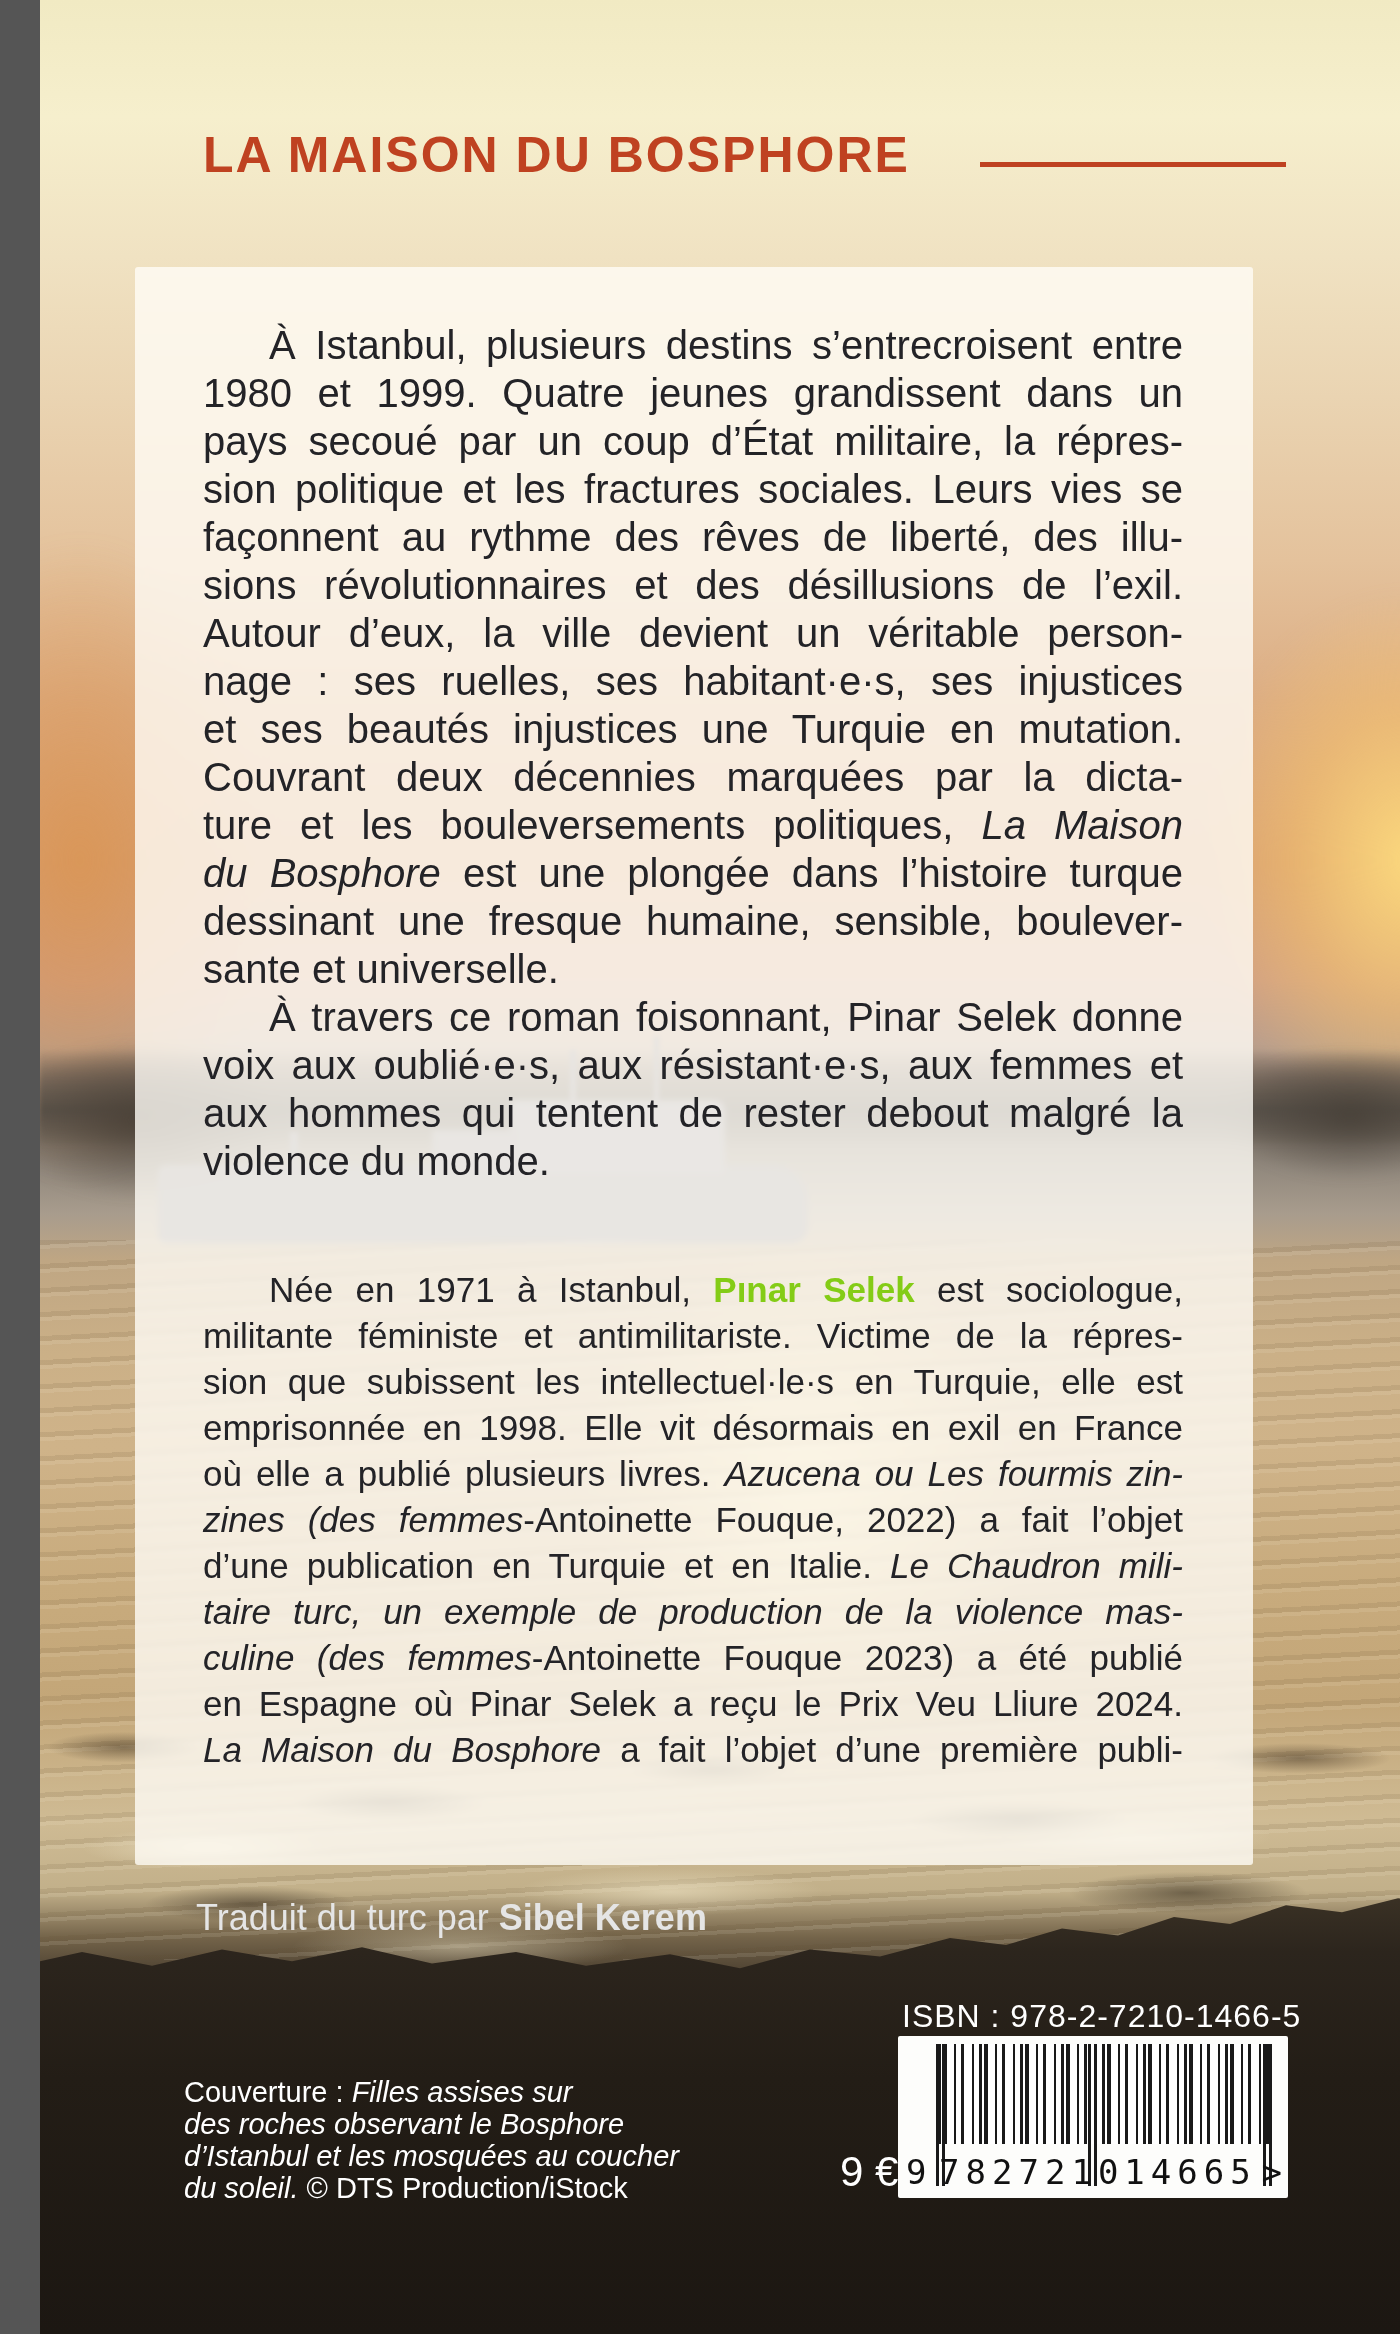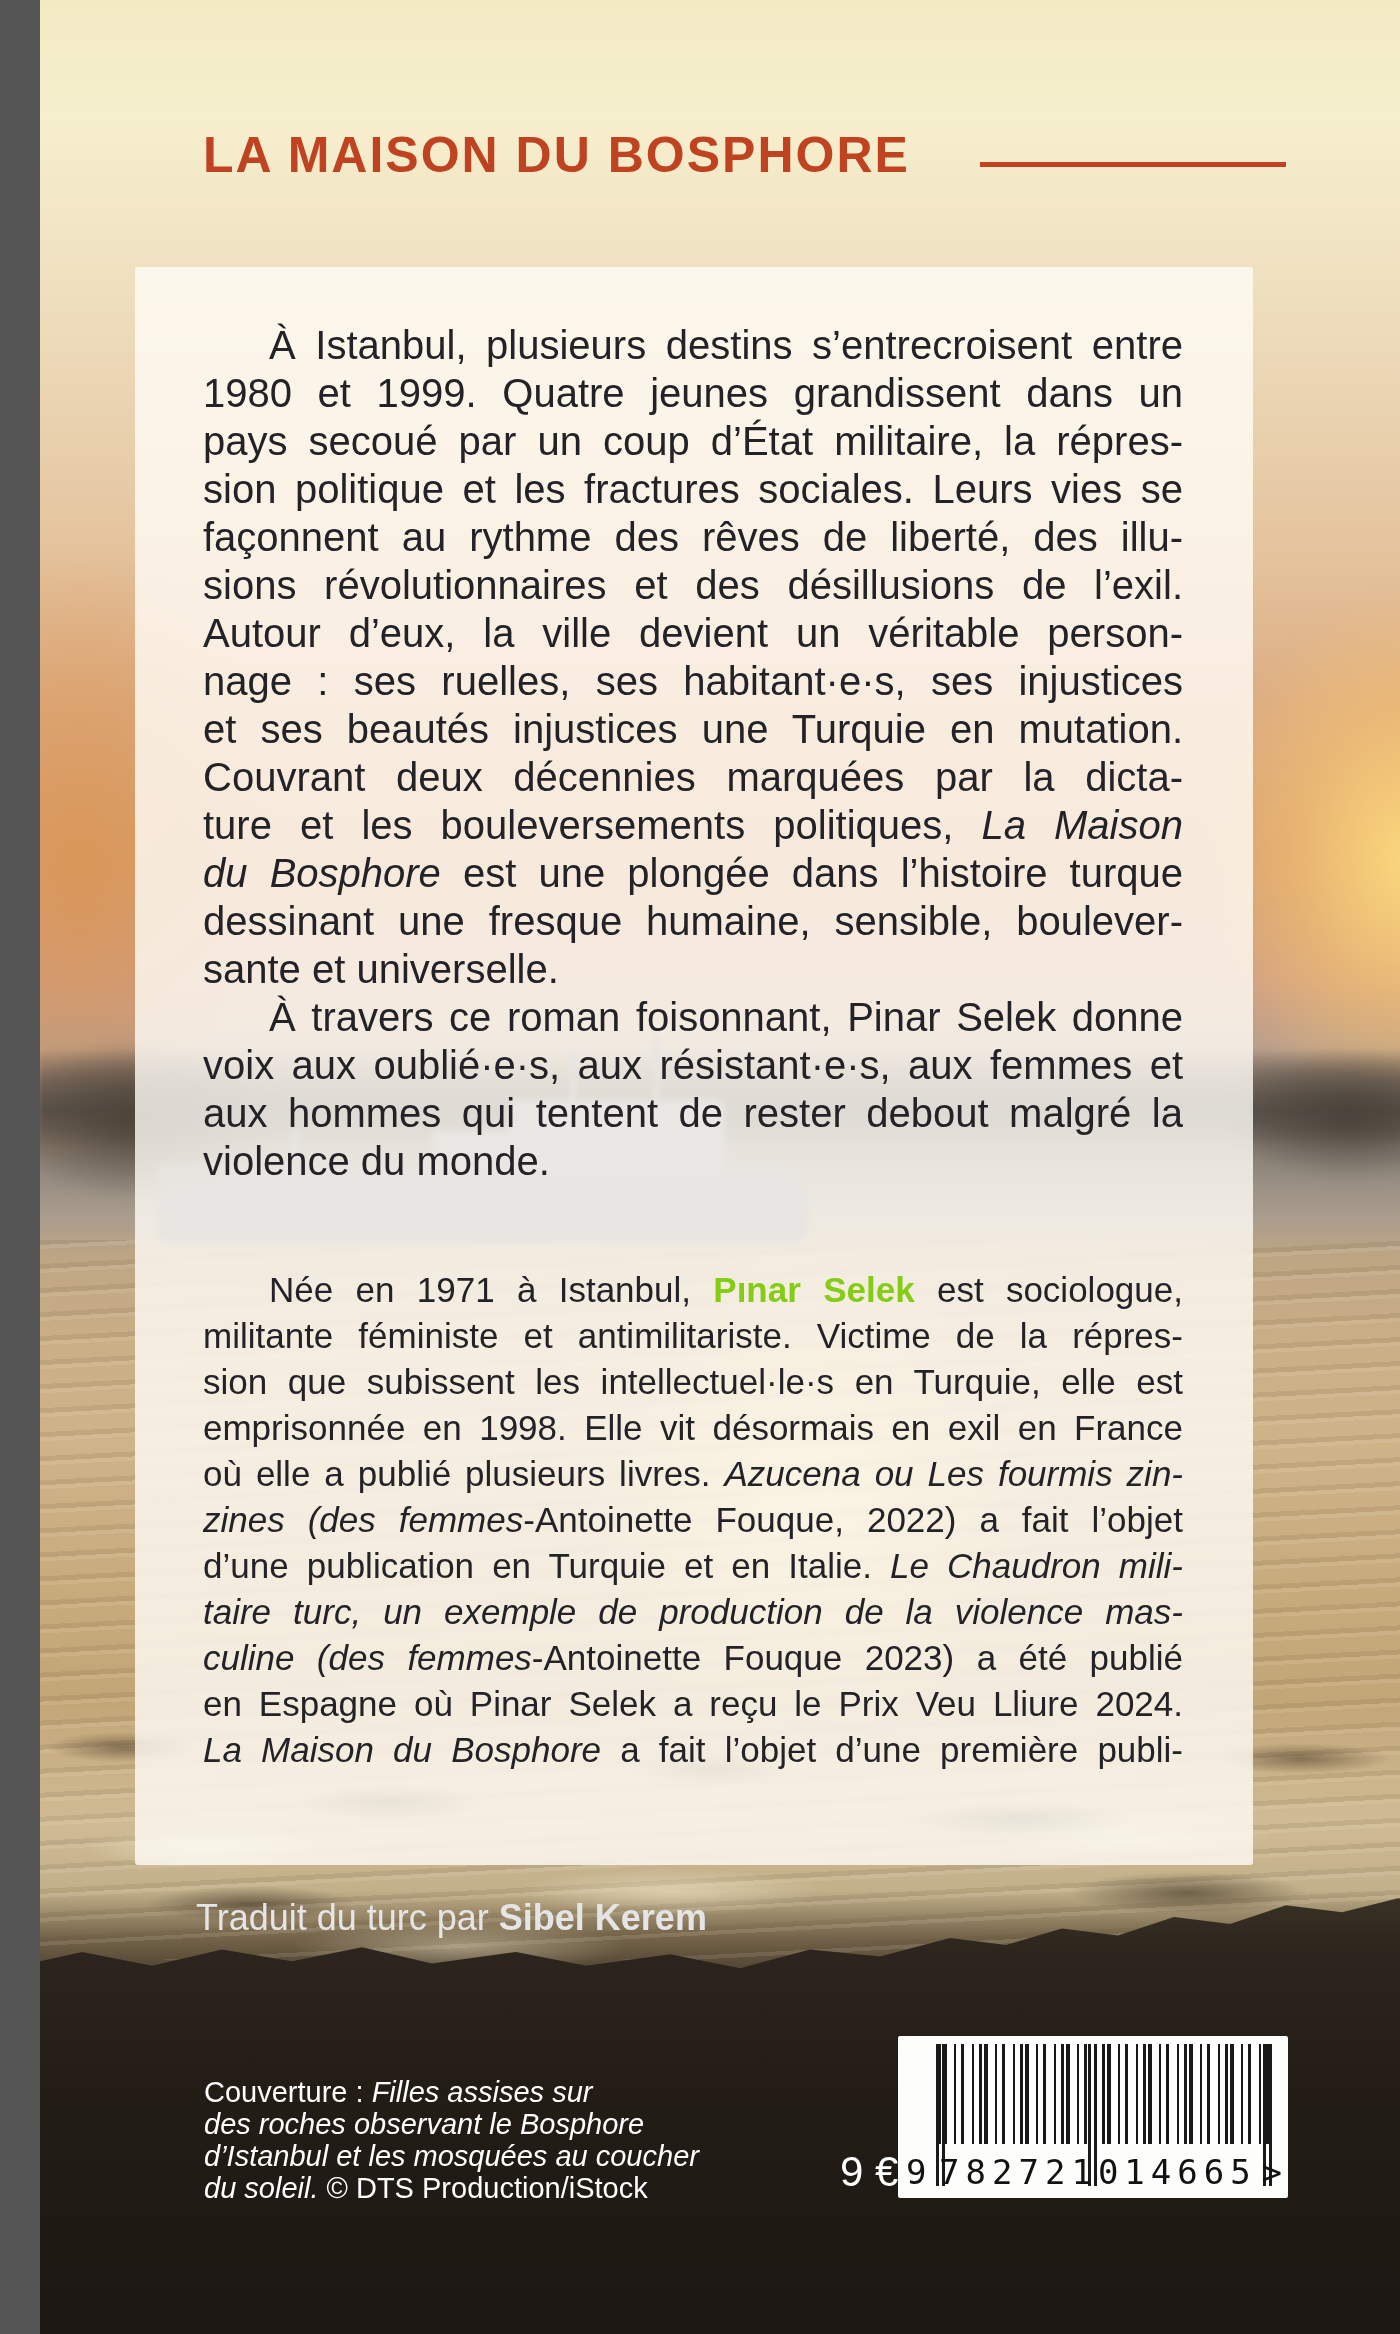--- a/index.html
+++ b/index.html
@@ -85,21 +85,21 @@
   .line { text-align:justify; text-align-last:justify; }
   .line.nojust { text-align-last:left; }
   .line.indent { text-indent:66px; }
   .it { font-style:italic; }
   .bd { font-weight:bold; }
   .org { color:#84cc16; font-weight:bold; }
 
   
   .translator { position:absolute; left:156px; top:1897px; font-size:36px; color:#e5e5e5; }
   .isbn { position:absolute; left:862px; top:1998px; font-size:32px; letter-spacing:1px; color:#ffffff; }
-  .credit { position:absolute; left:164px; top:2076px; font-size:29px; line-height:32px; color:#ffffff; }
+  .credit { position:absolute; left:144px; top:2076px; font-size:29px; line-height:32px; color:#ffffff; }
   .credit .line { text-align:left; text-align-last:left; }
   .price { position:absolute; left:800px; top:2148px; font-size:42px; color:#ffffff; }
 
   .barcode { position:absolute; left:858px; top:2036px; width:390px; height:162px;
     background:#fdfdfb; border-radius:2px; }
   .bars { position:absolute; left:40px; right:18px; top:8px; height:100px;
     background:repeating-linear-gradient(90deg,
       #191919 0 3px, #fff 3px 5px, #191919 5px 9px, #fff 9px 16px,
       #191919 16px 18px, #fff 18px 23px, #191919 23px 26px, #fff 26px 34px,
       #191919 34px 36px, #fff 36px 41px); }
@@ -172,20 +172,21 @@
           <div class="line"><span class="it">taire turc, un exemple de production de la violence mas-</span></div>
           <div class="line"><span class="it">culine (des femmes</span><span>-Antoinette Fouque 2023) a été publié</span></div>
           <div class="line"><span>en Espagne où Pinar Selek a reçu le Prix Veu Lliure 2024.</span></div>
           <div class="line"><span class="it">La Maison du Bosphore</span><span> a fait l’objet d’une première publi-</span></div>
         </div>
     </div>
   </div>
 
   <div class="translator"><span>Traduit du turc par </span><span class="bd">Sibel Kerem</span></div>
 
+  <div class="isbn">ISBN : 978-2-7210-1466-5</div>
 
   <div class="credit">
       <div class="line"><span>Couverture : </span><span class="it">Filles assises sur</span></div>
       <div class="line"><span class="it">des roches observant le Bosphore</span></div>
       <div class="line"><span class="it">d’Istanbul et les mosquées au coucher</span></div>
       <div class="line"><span class="it">du soleil.</span><span> © DTS Production/iStock</span></div>
     </div>
 
   <div class="price">9 €</div>
 

